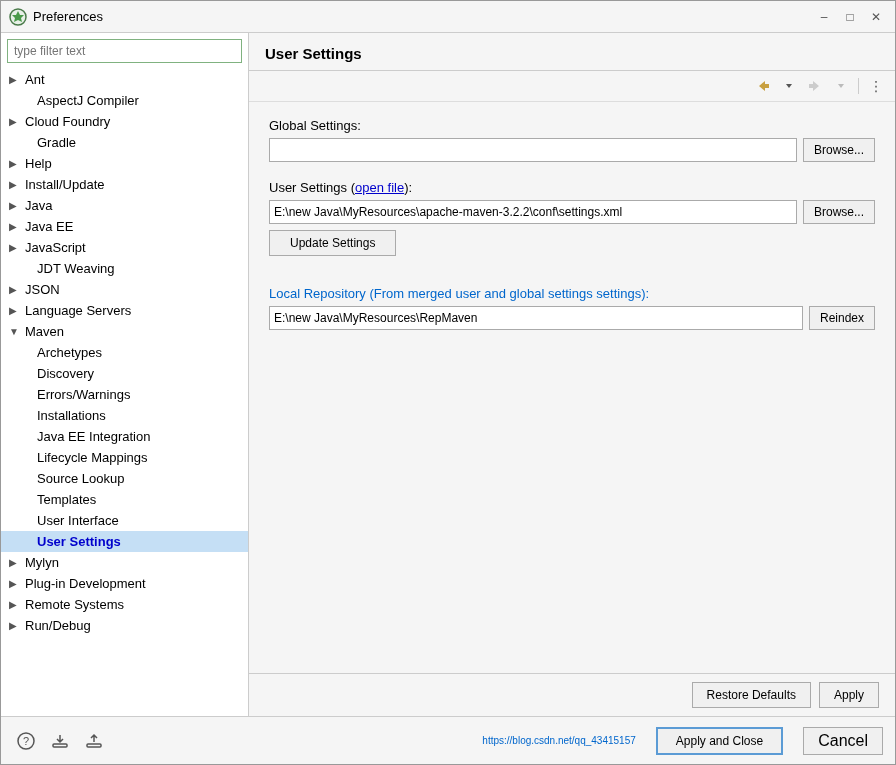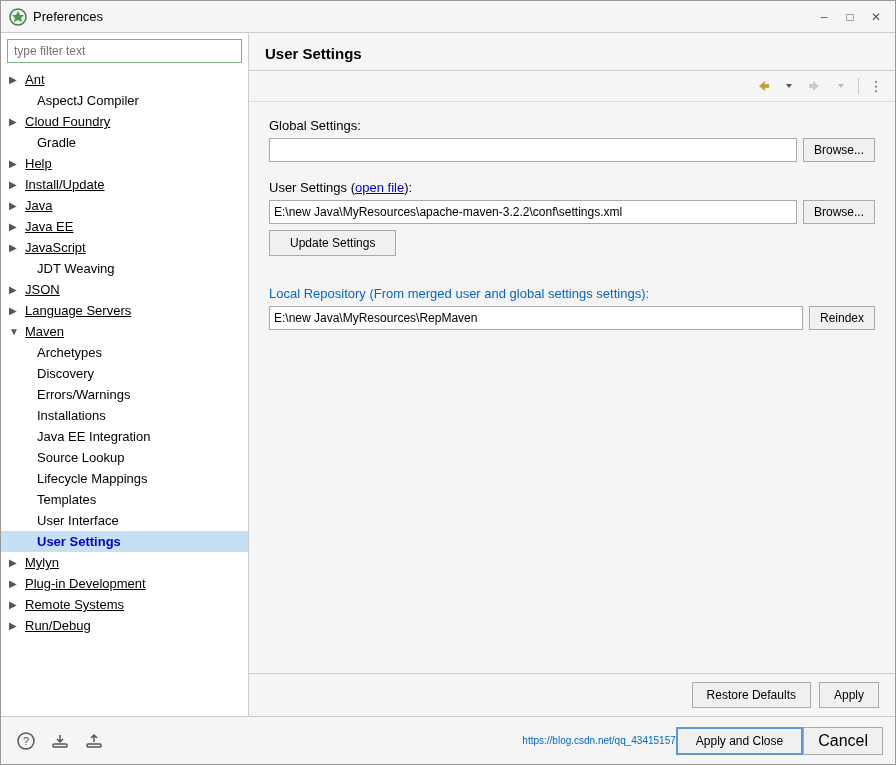--- a/index.html
+++ b/index.html
@@ -103,21 +103,21 @@
       align-items: center;
       color: #000;
       white-space: nowrap;
     }
     .tree-item .arrow {
       width: 16px;
       font-size: 10px;
       color: #555;
       flex-shrink: 0;
     }
-    .tree-item .label { flex: 1; text-decoration: underline; }
+    .tree-item .label { flex: 1; }
     .tree-child {
       padding: 3px 4px 3px 36px;
       cursor: pointer;
       display: flex;
       color: #000;
       white-space: nowrap;
     }
     .tree-child.selected {
       background: #c5dff5;
     }
@@ -274,21 +274,21 @@
       cursor: pointer;
       display: flex;
       align-items: center;
       justify-content: center;
       color: #444;
       font-size: 15px;
     }
     .bottom-bar-right {
       display: flex;
       align-items: center;
-      gap: 0;
+      gap: 20px;
     }
     .apply-close-btn {
       height: 28px;
       padding: 0 18px;
       background: #f0f0f0;
       border: 2px solid #5b9bd5;
       cursor: pointer;
       font-size: 12px;
     }
     .cancel-btn {
@@ -384,24 +384,24 @@
         <div class="tree-child">
           <span>Errors/Warnings</span>
         </div>
         <div class="tree-child">
           <span>Installations</span>
         </div>
         <div class="tree-child">
           <span>Java EE Integration</span>
         </div>
         <div class="tree-child">
+          <span>Lifecycle Mappings</span>
+        </div>
+        <div class="tree-child">
           <span>Source Lookup</span>
-        </div>
-        <div class="tree-child">
-          <span>Lifecycle Mappings</span>
         </div>
         <div class="tree-child">
           <span>Templates</span>
         </div>
         <div class="tree-child">
           <span>User Interface</span>
         </div>
         <div class="tree-child selected active-page">
           <span>User Settings</span>
         </div>

